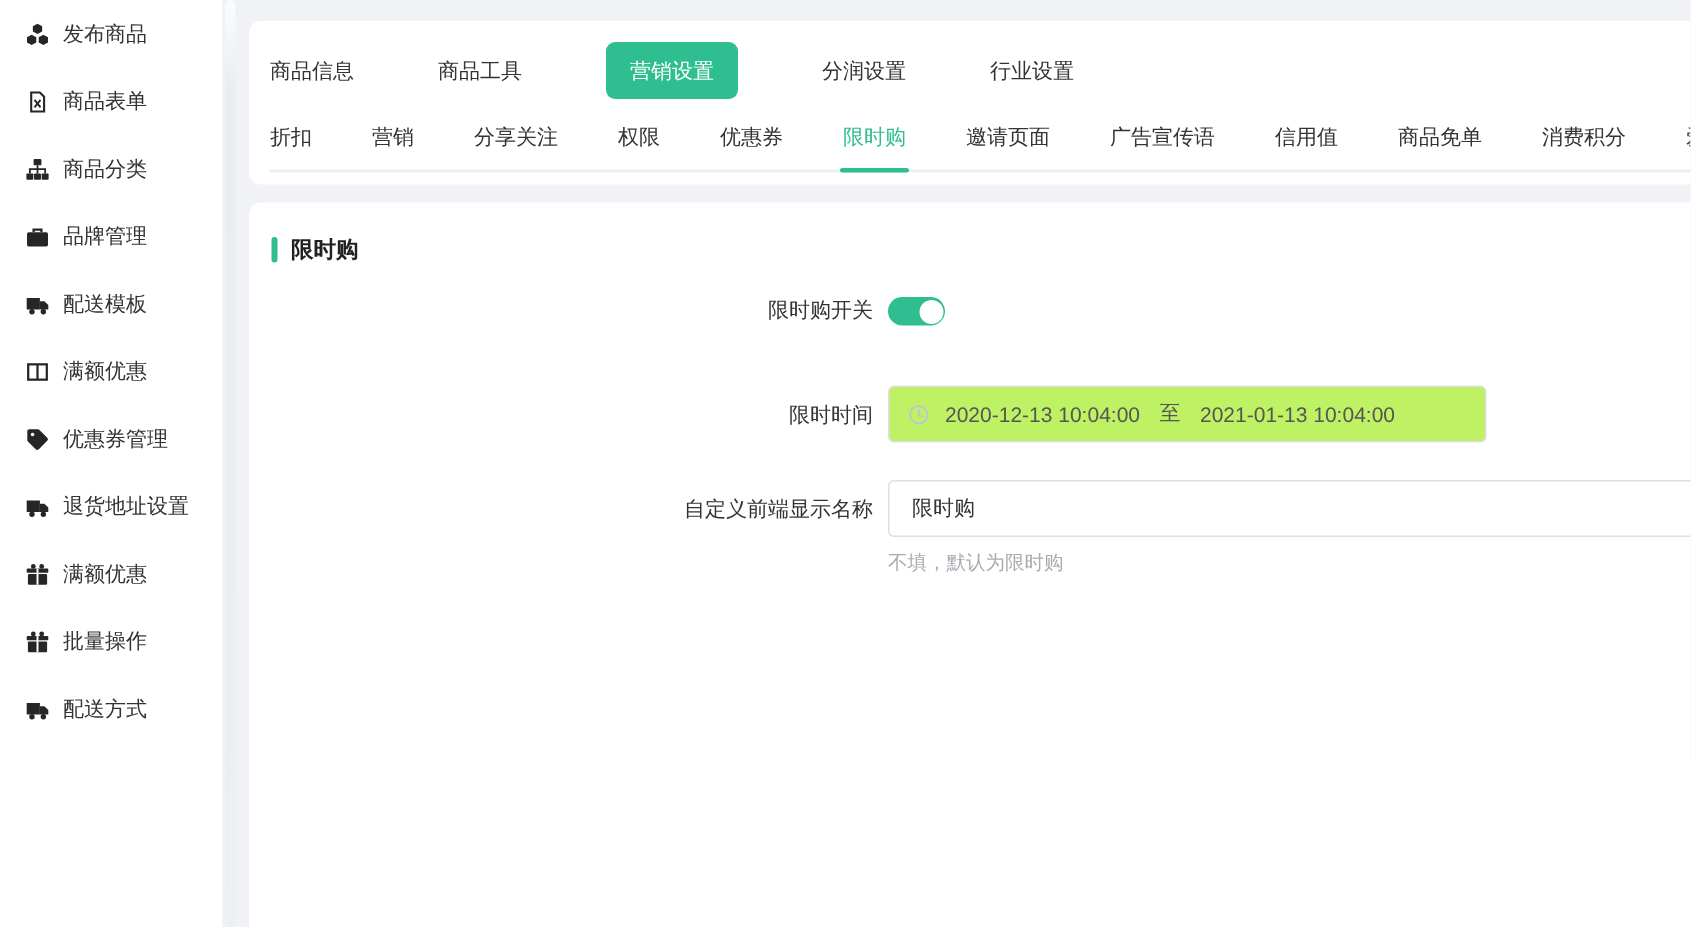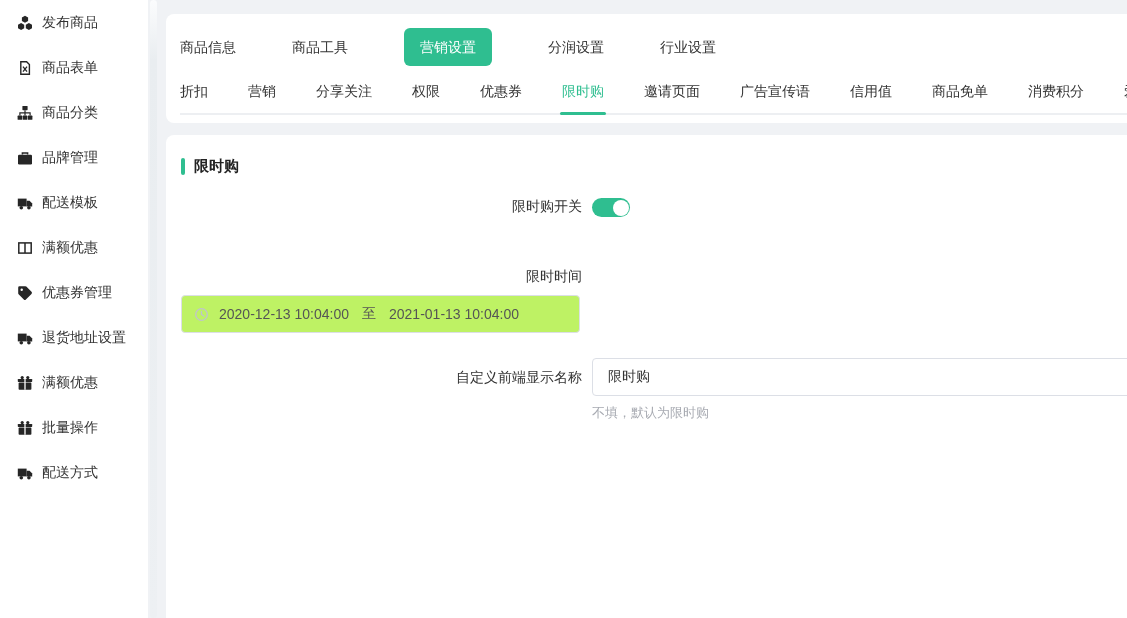--- a/index.html
+++ b/index.html
@@ -57,21 +57,21 @@
   }
   
   .section-title { display:flex; align-items:center; margin-bottom:20px; }
   .title-bar { width:4px; height:17px; background:var(--accent); border-radius:2px; margin-right:9px; }
   .title-text { font-weight:bold; font-size:15px; color:#222; }
   .form-row { display:flex; }
   .form-row.top-align { align-items:flex-start; }
   .flabel { width:401px; margin-right:10px; text-align:right; color:#333; flex:none; }
   .flabel.tall { line-height:38px; }
   .row-switch { margin-top:22px; }
-  .row-time { margin-top:40px;flex-direction:column; }
+  .row-time { margin-top:40px; }
   .row-name { margin-top:25px; }
   
   .toggle {
     position:relative; width:38px; height:19px; border-radius:10px;
     background:var(--accent); cursor:pointer; flex:none;
   }
   .toggle .knob {
     position:absolute; top:1.5px; right:1.5px; width:16px; height:16px;
     border-radius:50%; background:#fff;
   }

